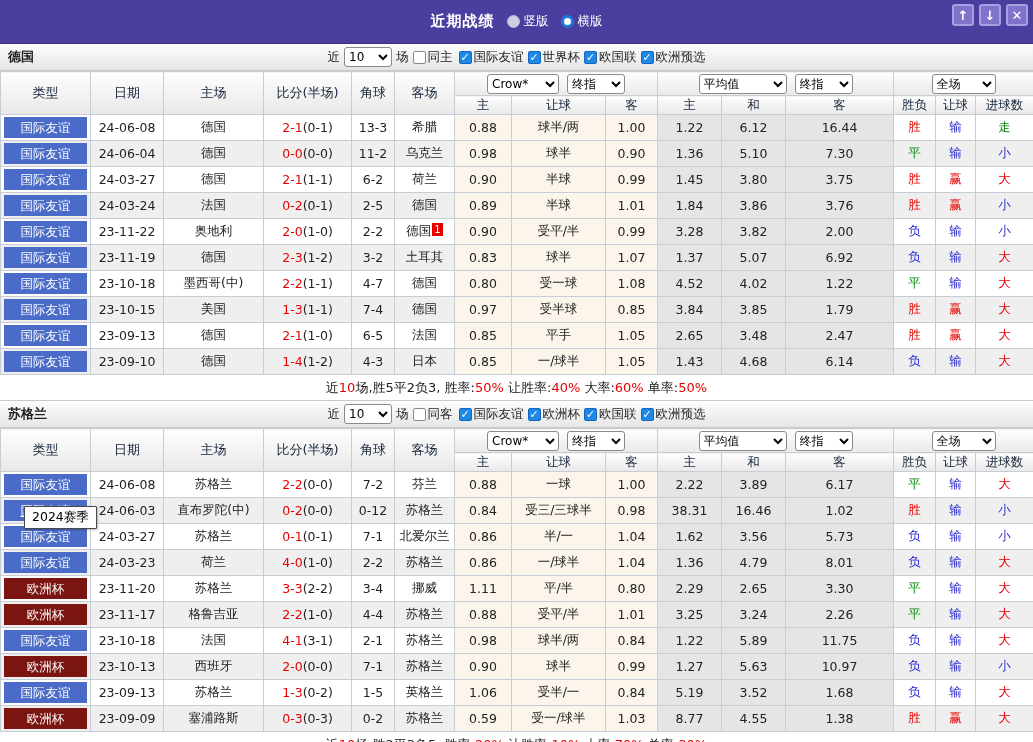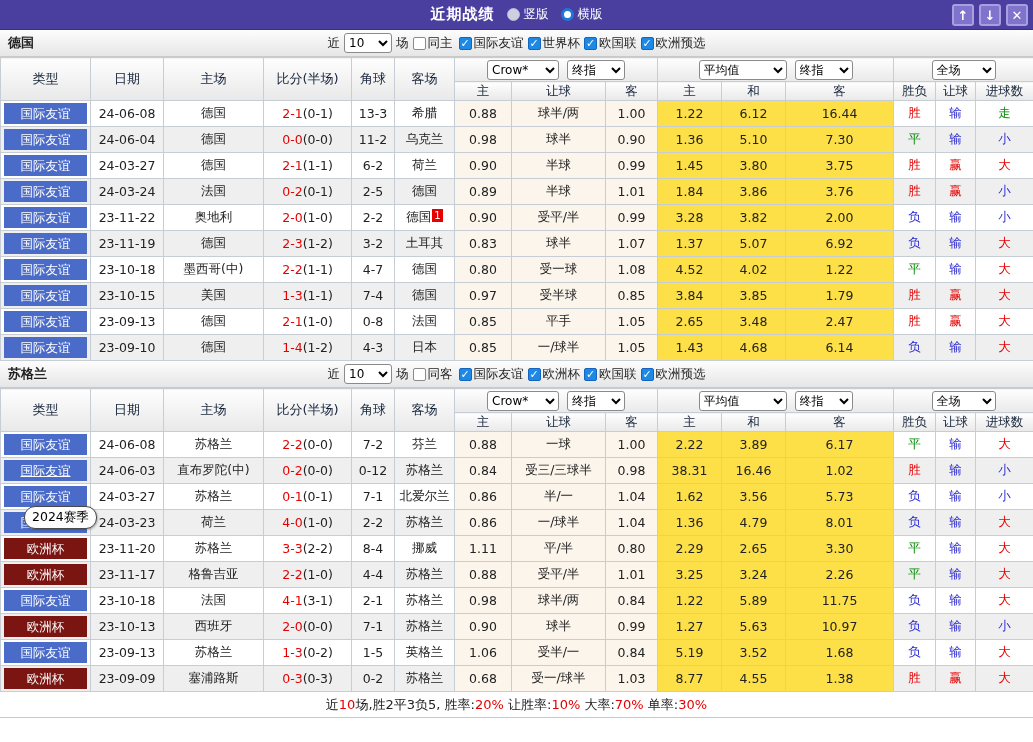--- a/index.html
+++ b/index.html
@@ -1,20 +1,20 @@
 <!DOCTYPE html>
 <html><head>
 <meta charset="utf-8">
 <style>
   *{box-sizing:border-box;margin:0;padding:0}
   html,body{width:1033px;height:742px}
   body{font-family:"DejaVu Sans","Liberation Sans",sans-serif;background:#fff;position:relative;overflow:hidden}
 
   
-  .titlebar{height:30px;background:#4a3f9e;display:flex;align-items:center;position:relative;color:#fff;border-bottom:1px solid #3a3180}
+  .titlebar{height:44px;background:#4a3f9e;display:flex;align-items:center;position:relative;color:#fff;border-bottom:1px solid #3a3180}
   .title-center{flex:1;display:flex;justify-content:center;align-items:center;gap:12px}
   .title{font-weight:bold;font-size:15px;letter-spacing:1px}
   .radio-label{display:inline-flex;align-items:center;gap:4px;font-size:12.5px;cursor:pointer}
   .radio{width:13px;height:13px;border-radius:50%;background:#cfcfe2;display:inline-block;border:1px solid #b9b9d6}
   .radio.sel{background:#fff;border:3px solid #1e78d7}
   .tb-btns{position:absolute;right:5px;top:4px;display:flex;gap:5px}
   .tb-btn{width:22px;height:22px;background:#7f73cb;border:2px solid #a89fe2;border-radius:3px;color:#fff;font-weight:bold;font-size:13px;line-height:1;cursor:pointer;padding:0;font-family:inherit}
 
   
   .ctrl-row{height:27px;background:linear-gradient(#fdfdfd,#e6e6e6);border-bottom:1px solid #c9c9c9;position:relative;display:flex;align-items:center;justify-content:center}
@@ -30,36 +30,36 @@
   
   table.grid{border-collapse:collapse;table-layout:fixed;width:1033px}
   .grid th,.grid td{border:1px solid #c6cdd4;text-align:center;overflow:hidden;white-space:nowrap;padding:0}
   .grid thead th{background:linear-gradient(#fefefe,#e9e9e9);font-weight:normal;font-size:13px;color:#16243a}
   tr.h1 th{height:24px}
   tr.h2 th{height:19px;font-size:12.5px}
   .grp-selects{display:flex;align-items:center;justify-content:center;gap:8px}
   .grid td{height:26px;font-size:12.5px;color:#222;background:#fff}
   tr.alt td{background:#efefef}
   .grid td.c-odds{background:#fcf5ec}
-  .grid td.c-avg{background:#fde047}
+  .grid td.c-avg{background:#e5e5e5}
   .badge{margin:2px 3px;height:21px;line-height:21px;color:#fff;font-size:12.5px;background:#4a6bc8;cursor:pointer}
   .badge.maroon{background:#7a1512}
   .badge.u{text-decoration:underline}
   .tg{color:#009933}
   .sc{color:#e60000}
   .half{color:#222}
   .nbadge{background:#e60000;color:#fff;font-size:10px;padding:0 2px;margin-left:1px;display:inline-block;line-height:13px;vertical-align:2px}
   td.c-res.r{color:#e60000}
   td.c-res.g{color:#008800}
   td.c-res.b{color:#2a2ad0}
 
   .summary{height:26px;line-height:25px;text-align:center;font-size:13px;color:#222;border-bottom:1px solid #c9c9c9;background:#fff}
   .summary .red{color:#e60000}
 
-  .tooltip{position:absolute;left:24px;top:506px;background:#fdfdfd;border:1px solid #4a4a4a;border-radius:11px;padding:2px 7px;font-size:12.5px;color:#000;z-index:20;box-shadow:1px 1px 2px rgba(0,0,0,.25)}
+  .tooltip{position:absolute;left:24px;top:506px;background:#fdfdfd;border:1px solid #4a4a4a;border-radius:1px;padding:2px 7px;font-size:12.5px;color:#000;z-index:20;box-shadow:1px 1px 2px rgba(0,0,0,.25)}
 </style>
 </head>
 <body>
 
 <div class="titlebar">
   <div class="title-center">
     <span class="title">近期战绩</span>
     <label class="radio-label">
       <span class="radio"></span>
       <span>竖版</span>
@@ -317,21 +317,21 @@
           <td class="c-res r">赢</td>
           <td class="c-res r">大</td>
         </tr>
         <tr>
           <td class="c-type">
             <div class="badge">国际友谊</div>
           </td>
           <td class="c-date">23-09-13</td>
           <td class="c-team tg">德国</td>
           <td class="c-score"><span class="sc">2-1</span><span class="half">(1-0)</span></td>
-          <td class="c-corner">0-8</td>
+          <td class="c-corner">6-5</td>
           <td class="c-team">法国</td>
           <td class="c-odds">0.85</td>
           <td class="c-odds">平手</td>
           <td class="c-odds">1.05</td>
           <td class="c-avg">2.65</td>
           <td class="c-avg">3.48</td>
           <td class="c-avg">2.47</td>
           <td class="c-res r">胜</td>
           <td class="c-res r">赢</td>
           <td class="c-res r">大</td>
@@ -350,20 +350,21 @@
           <td class="c-odds">1.05</td>
           <td class="c-avg">1.43</td>
           <td class="c-avg">4.68</td>
           <td class="c-avg">6.14</td>
           <td class="c-res b">负</td>
           <td class="c-res b">输</td>
           <td class="c-res r">大</td>
         </tr>
       </tbody>
   </table>
+  <div class="summary"><span>近</span><span class="red">10</span><span>场,胜5平2负3, 胜率:</span><span class="red">50%</span><span> 让胜率:</span><span class="red">40%</span><span> 大率:</span><span class="red">60%</span><span> 单率:</span><span class="red">50%</span></div>
 </div>
 
 <div>
   <div class="ctrl-row">
     <span class="team-name">苏格兰</span>
     <div class="ctrl-center">
       <span>近</span>
       <select class="count-select"><option>10</option></select>
       <span>场</span>
       <label class="cb-label">
@@ -524,21 +525,21 @@
           <td class="c-res b">输</td>
           <td class="c-res r">大</td>
         </tr>
         <tr>
           <td class="c-type">
             <div class="badge maroon">欧洲杯</div>
           </td>
           <td class="c-date">23-11-20</td>
           <td class="c-team tg">苏格兰</td>
           <td class="c-score"><span class="sc">3-3</span><span class="half">(2-2)</span></td>
-          <td class="c-corner">8-4</td>
+          <td class="c-corner">3-4</td>
           <td class="c-team">挪威</td>
           <td class="c-odds">1.11</td>
           <td class="c-odds">平/半</td>
           <td class="c-odds">0.80</td>
           <td class="c-avg">2.29</td>
           <td class="c-avg">2.65</td>
           <td class="c-avg">3.30</td>
           <td class="c-res g">平</td>
           <td class="c-res b">输</td>
           <td class="c-res r">大</td>
@@ -621,21 +622,21 @@
         </tr>
         <tr class="alt">
           <td class="c-type">
             <div class="badge maroon">欧洲杯</div>
           </td>
           <td class="c-date">23-09-09</td>
           <td class="c-team">塞浦路斯</td>
           <td class="c-score"><span class="sc">0-3</span><span class="half">(0-3)</span></td>
           <td class="c-corner">0-2</td>
           <td class="c-team tg">苏格兰</td>
-          <td class="c-odds">0.68</td>
+          <td class="c-odds">0.59</td>
           <td class="c-odds">受一/球半</td>
           <td class="c-odds">1.03</td>
           <td class="c-avg">8.77</td>
           <td class="c-avg">4.55</td>
           <td class="c-avg">1.38</td>
           <td class="c-res r">胜</td>
           <td class="c-res r">赢</td>
           <td class="c-res r">大</td>
         </tr>
       </tbody>

